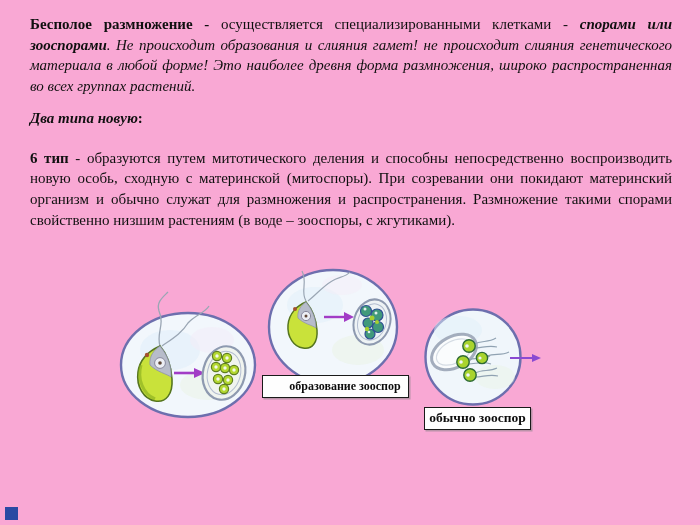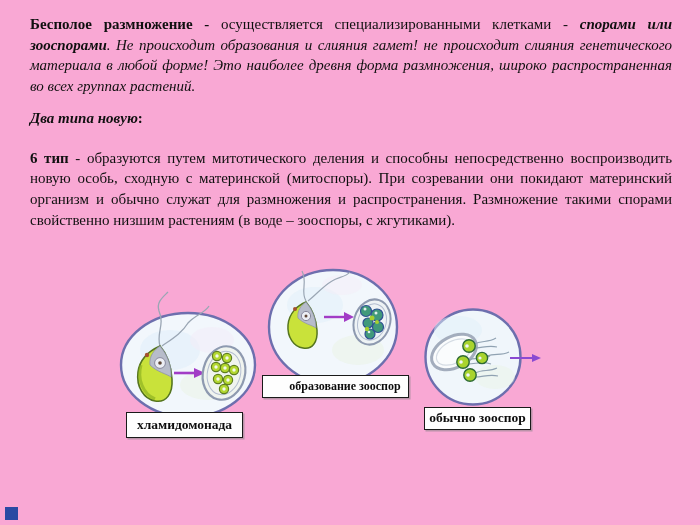--- a/index.html
+++ b/index.html
@@ -163,20 +163,19 @@
         <circle cx="358" cy="120" r="1.8" fill="#f0f4f8"></circle>
         <circle cx="372" cy="103" r="5.6" fill="#a9d42e" stroke="#2e6b35" stroke-width="1.4"></circle>
         <circle cx="370" cy="103" r="1.6" fill="#f0f4f8"></circle>
       </g>
       <g>
         <line x1="400" y1="103" x2="422" y2="103" stroke="#8a4ad2" stroke-width="2"></line>
         <polygon points="422,99 431,103 422,107" fill="#8a4ad2"></polygon>
       </g>
     </svg>
 
-    <div class="lbl lbl1">хламидомонада</div>
     <div class="lbl lbl2">образование зооспор</div>
     <div class="lbl lbl3">обычно зооспор</div>
   </div>
 
 
   <div class="corner-square"></div>
 </div>
 
 </body></html>

